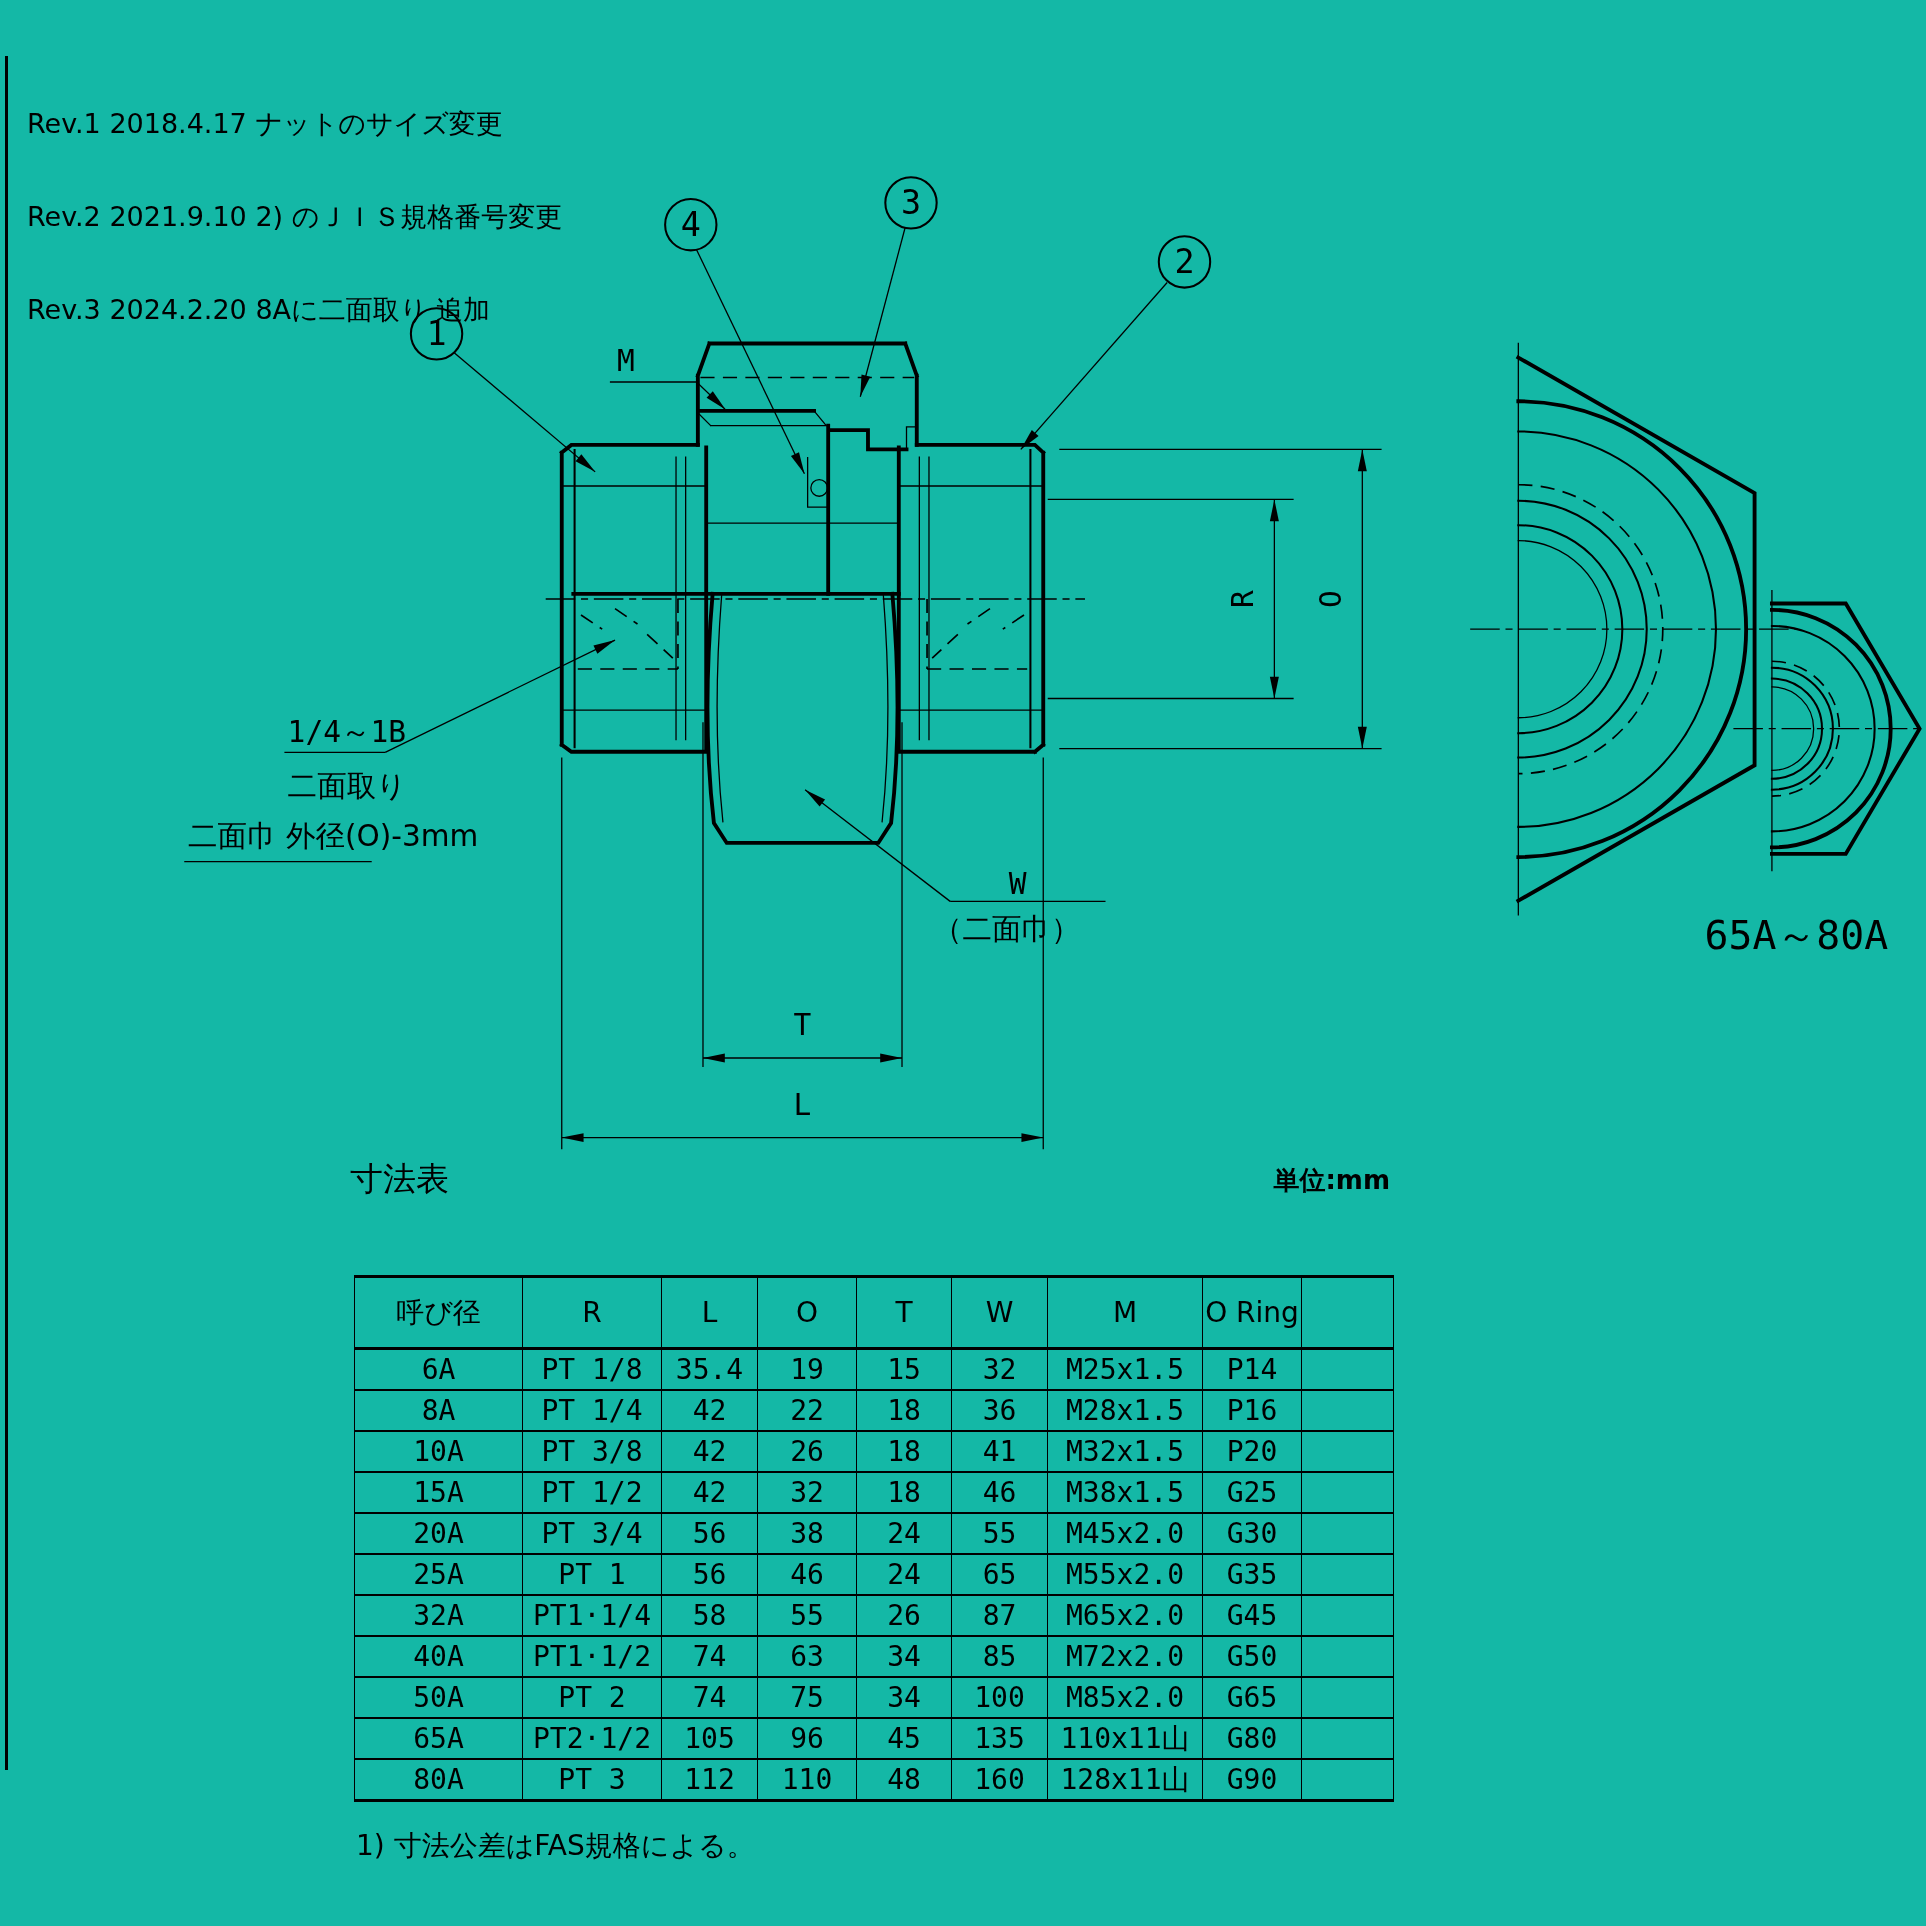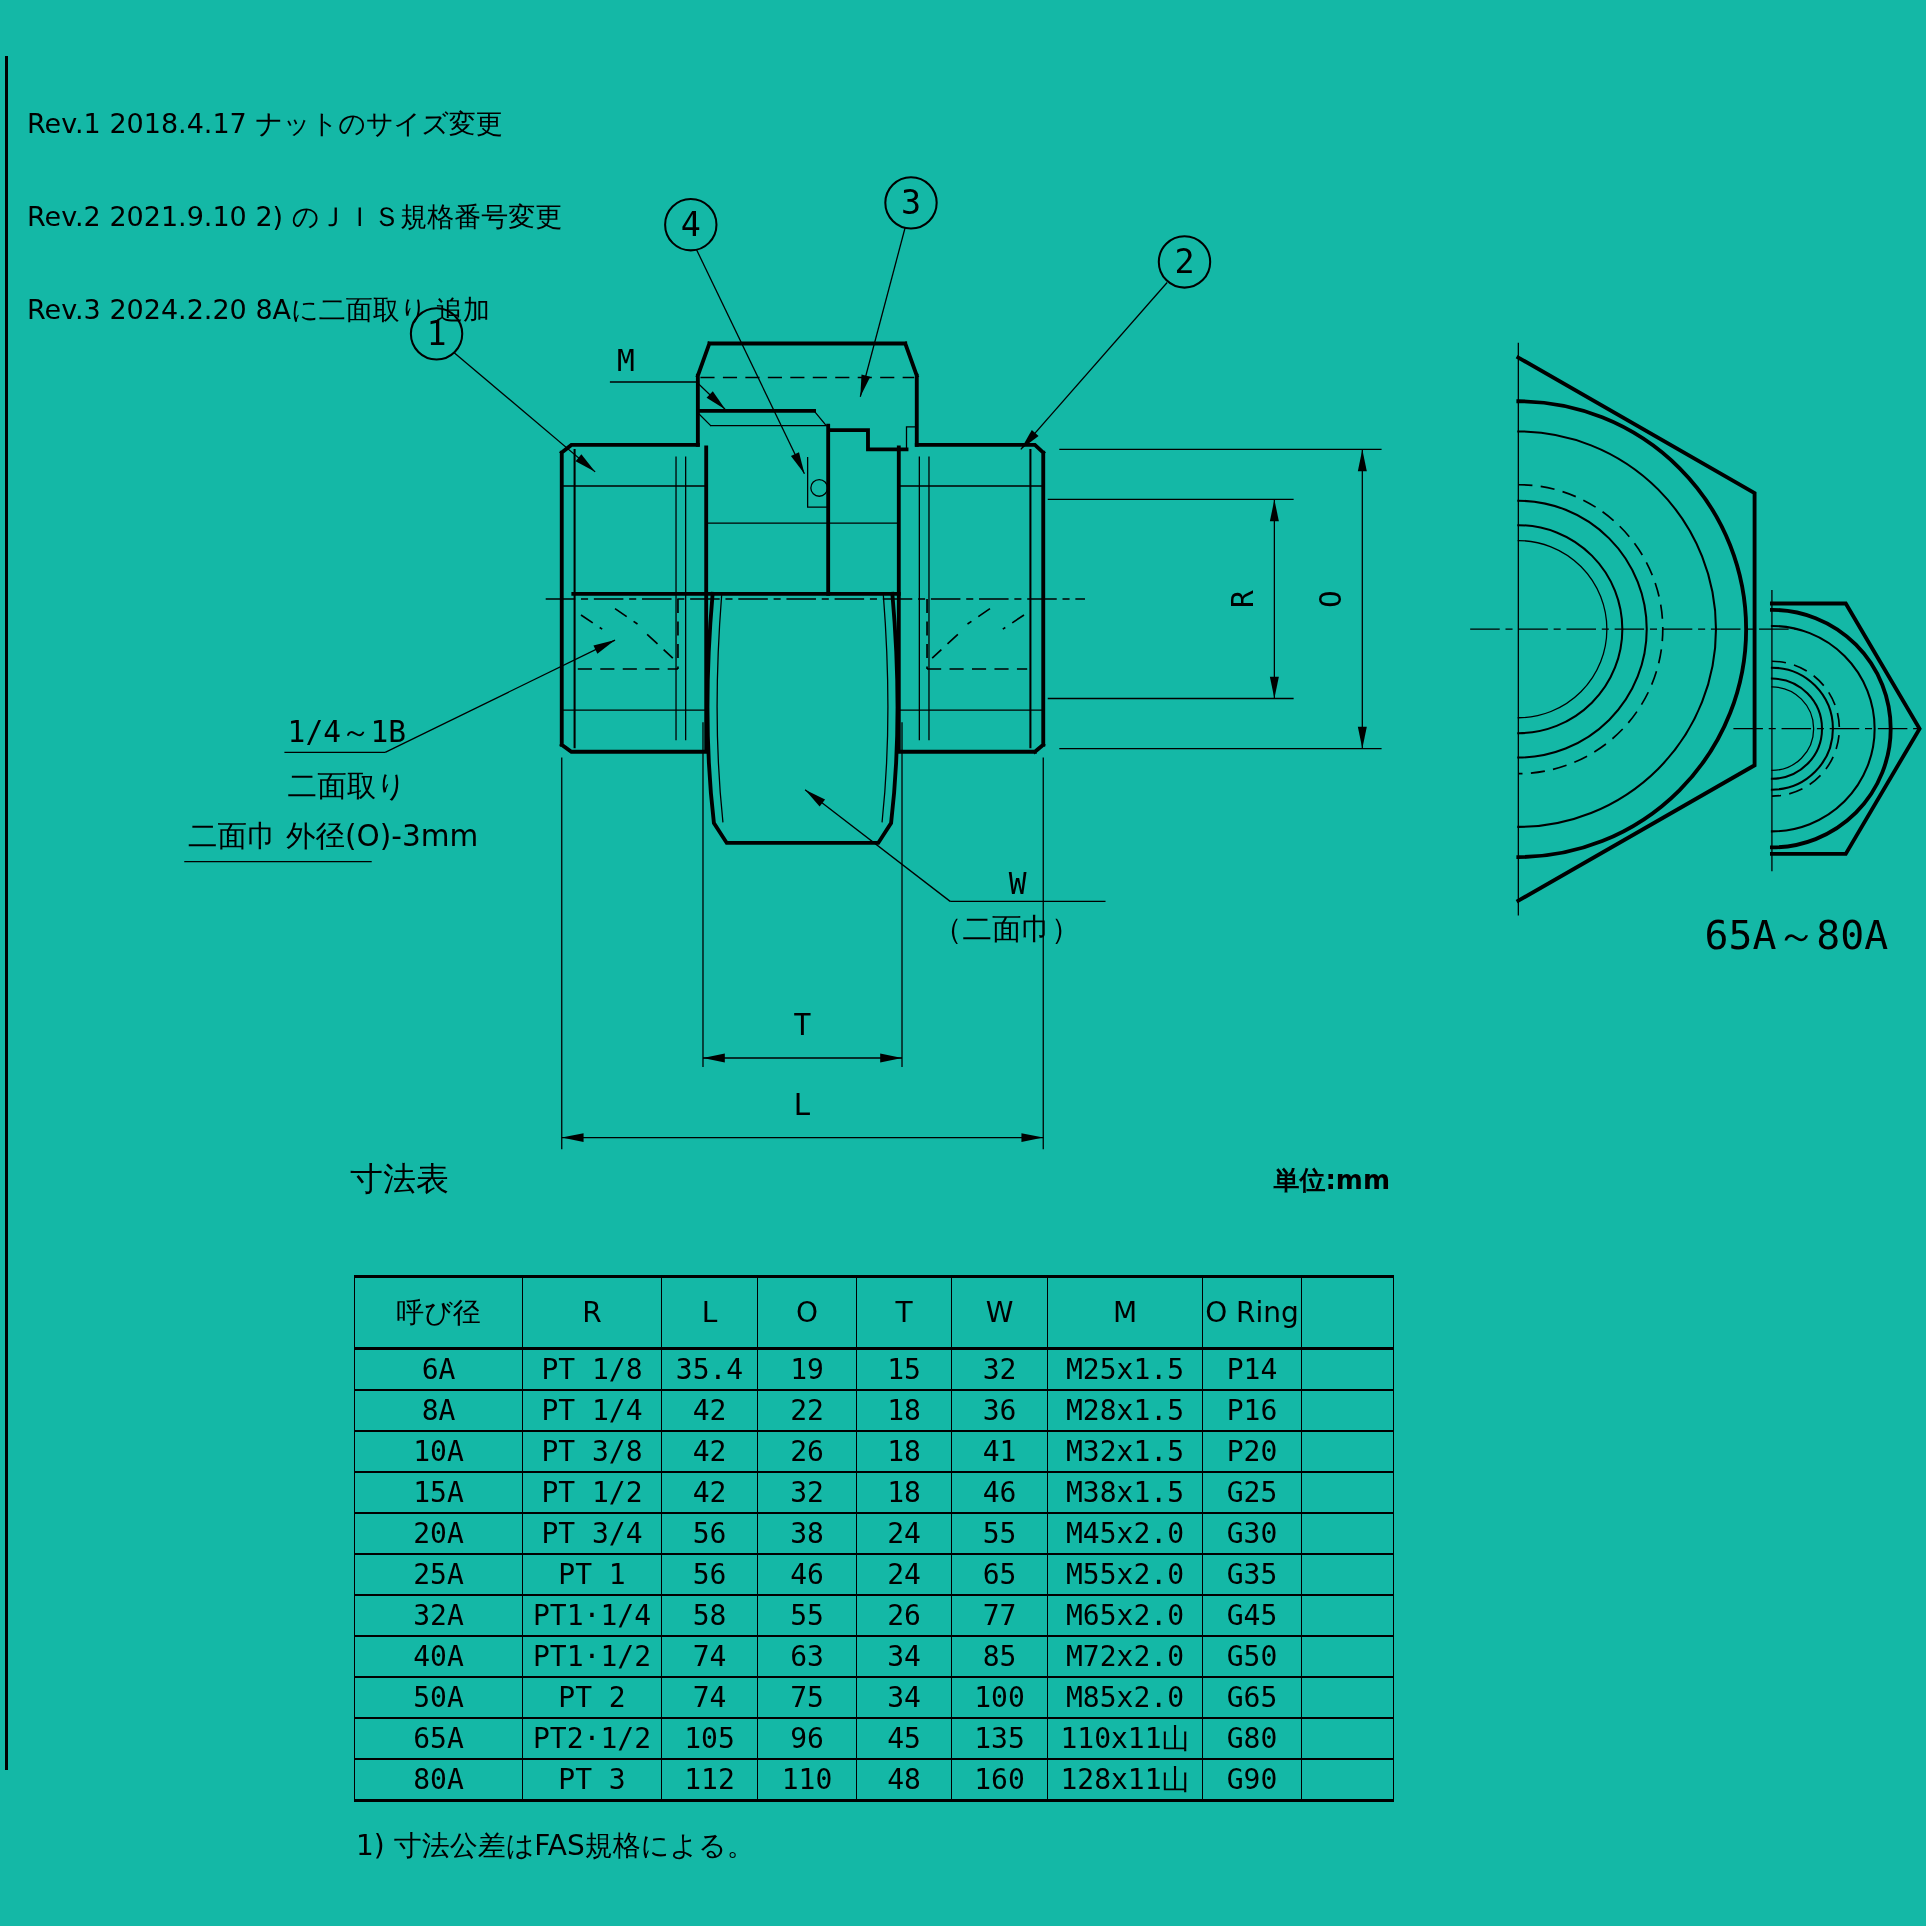--- a/index.html
+++ b/index.html
@@ -276,21 +276,21 @@
           <td>M55x2.0</td>
           <td>G35</td>
           <td></td>
         </tr>
         <tr>
           <td>32A</td>
           <td>PT1·1/4</td>
           <td>58</td>
           <td>55</td>
           <td>26</td>
-          <td>77</td>
+          <td>87</td>
           <td>M65x2.0</td>
           <td>G45</td>
           <td></td>
         </tr>
         <tr>
           <td>40A</td>
           <td>PT1·1/2</td>
           <td>74</td>
           <td>63</td>
           <td>34</td>

